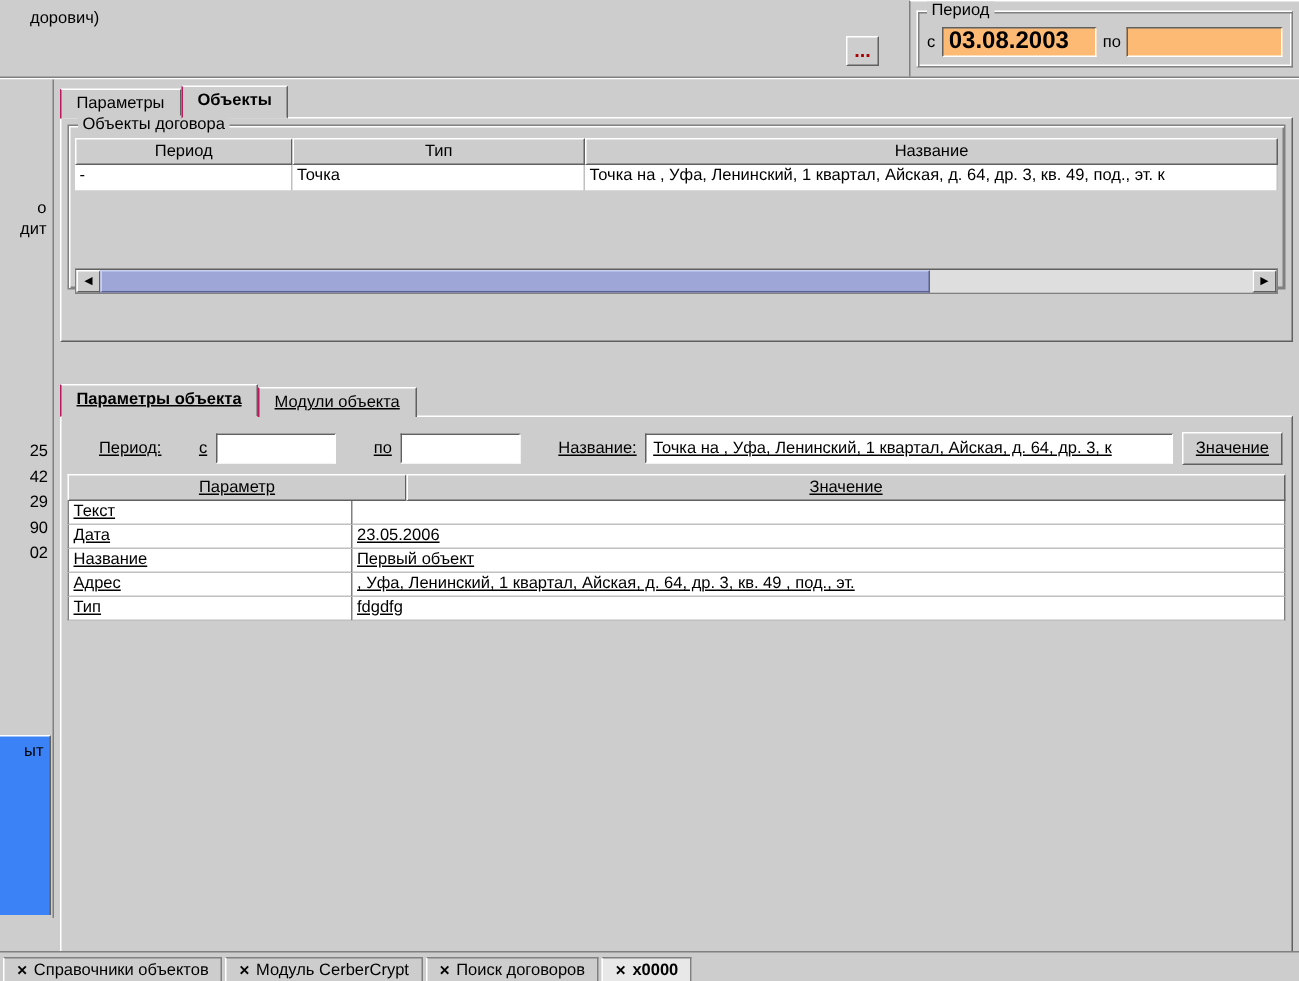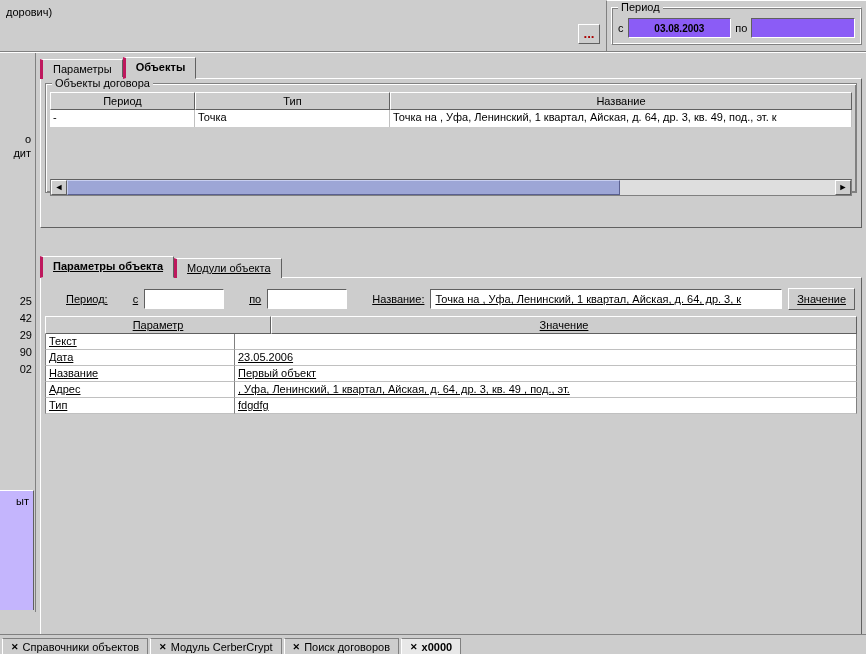--- a/index.html
+++ b/index.html
@@ -15,21 +15,21 @@
 }
 
 
 .top-bar {
   display: flex;
   height: 52px;
   border-bottom: 1px solid #808080;
 }
 .top-left {
   flex: 1;
-  padding: 4px 6px;
+  padding: 4px 20px;
   display: flex;
   align-items: flex-start;
   justify-content: space-between;
 }
 .top-left-text {
   padding-top: 2px;
 }
 .ellipsis-btn {
   width: 22px;
   height: 20px;
@@ -71,28 +71,28 @@
 }
 .period-row {
   display: flex;
   align-items: center;
   gap: 4px;
 }
 .period-row label { white-space: nowrap; }
 .date-field {
   flex: 1;
   height: 20px;
-  background: #8b5cf6;
+  background: #fdba74;
   border-top: 1px solid #606060;
   border-left: 1px solid #606060;
   border-bottom: 1px solid #fff;
   border-right: 1px solid #fff;
   padding: 2px 4px;
-  font-size: 10px;
-  text-align: center;
+  font-size: 16px;
+  text-align: left;
 }
 .date-field.bold { font-weight: bold; }
 
 
 .main-area {
   display: flex;
   height: 560px;
   border-top: 1px solid #fff;
 }
 .left-strip {
@@ -124,21 +124,21 @@
 }
 
 .tabs {
   display: flex;
   height: 22px;
   margin-bottom: -1px;
 }
 .tab {
   padding: 3px 10px;
   border-top: 1px solid #fff;
-  border-left: 3px solid #be185d;
+  border-left: 1px solid #be185d;
   border-right: 1px solid #606060;
   background: #cdcdcd;
   cursor: pointer;
   margin-right: 0;
   font-size: 11px;
 }
 .tab.active {
   font-weight: bold;
   background: #cdcdcd;
   border-bottom: 1px solid #cdcdcd;
@@ -347,21 +347,21 @@
 }
 
 .left-lower-box {
   position: absolute;
   left: 0;
   top: 490px;
   width: 34px;
   height: 120px;
   border-top: 1px solid #fff;
   border-right: 1px solid #606060;
-  background: #c4b5fd;
+  background: #3b82f6;
   padding: 4px 2px;
 }
 </style>
 </head>
 <body>
 
 <div class="top-bar">
   <div class="top-left">
     <span class="top-left-text">дорович)</span>
     <button class="ellipsis-btn">...</button>

